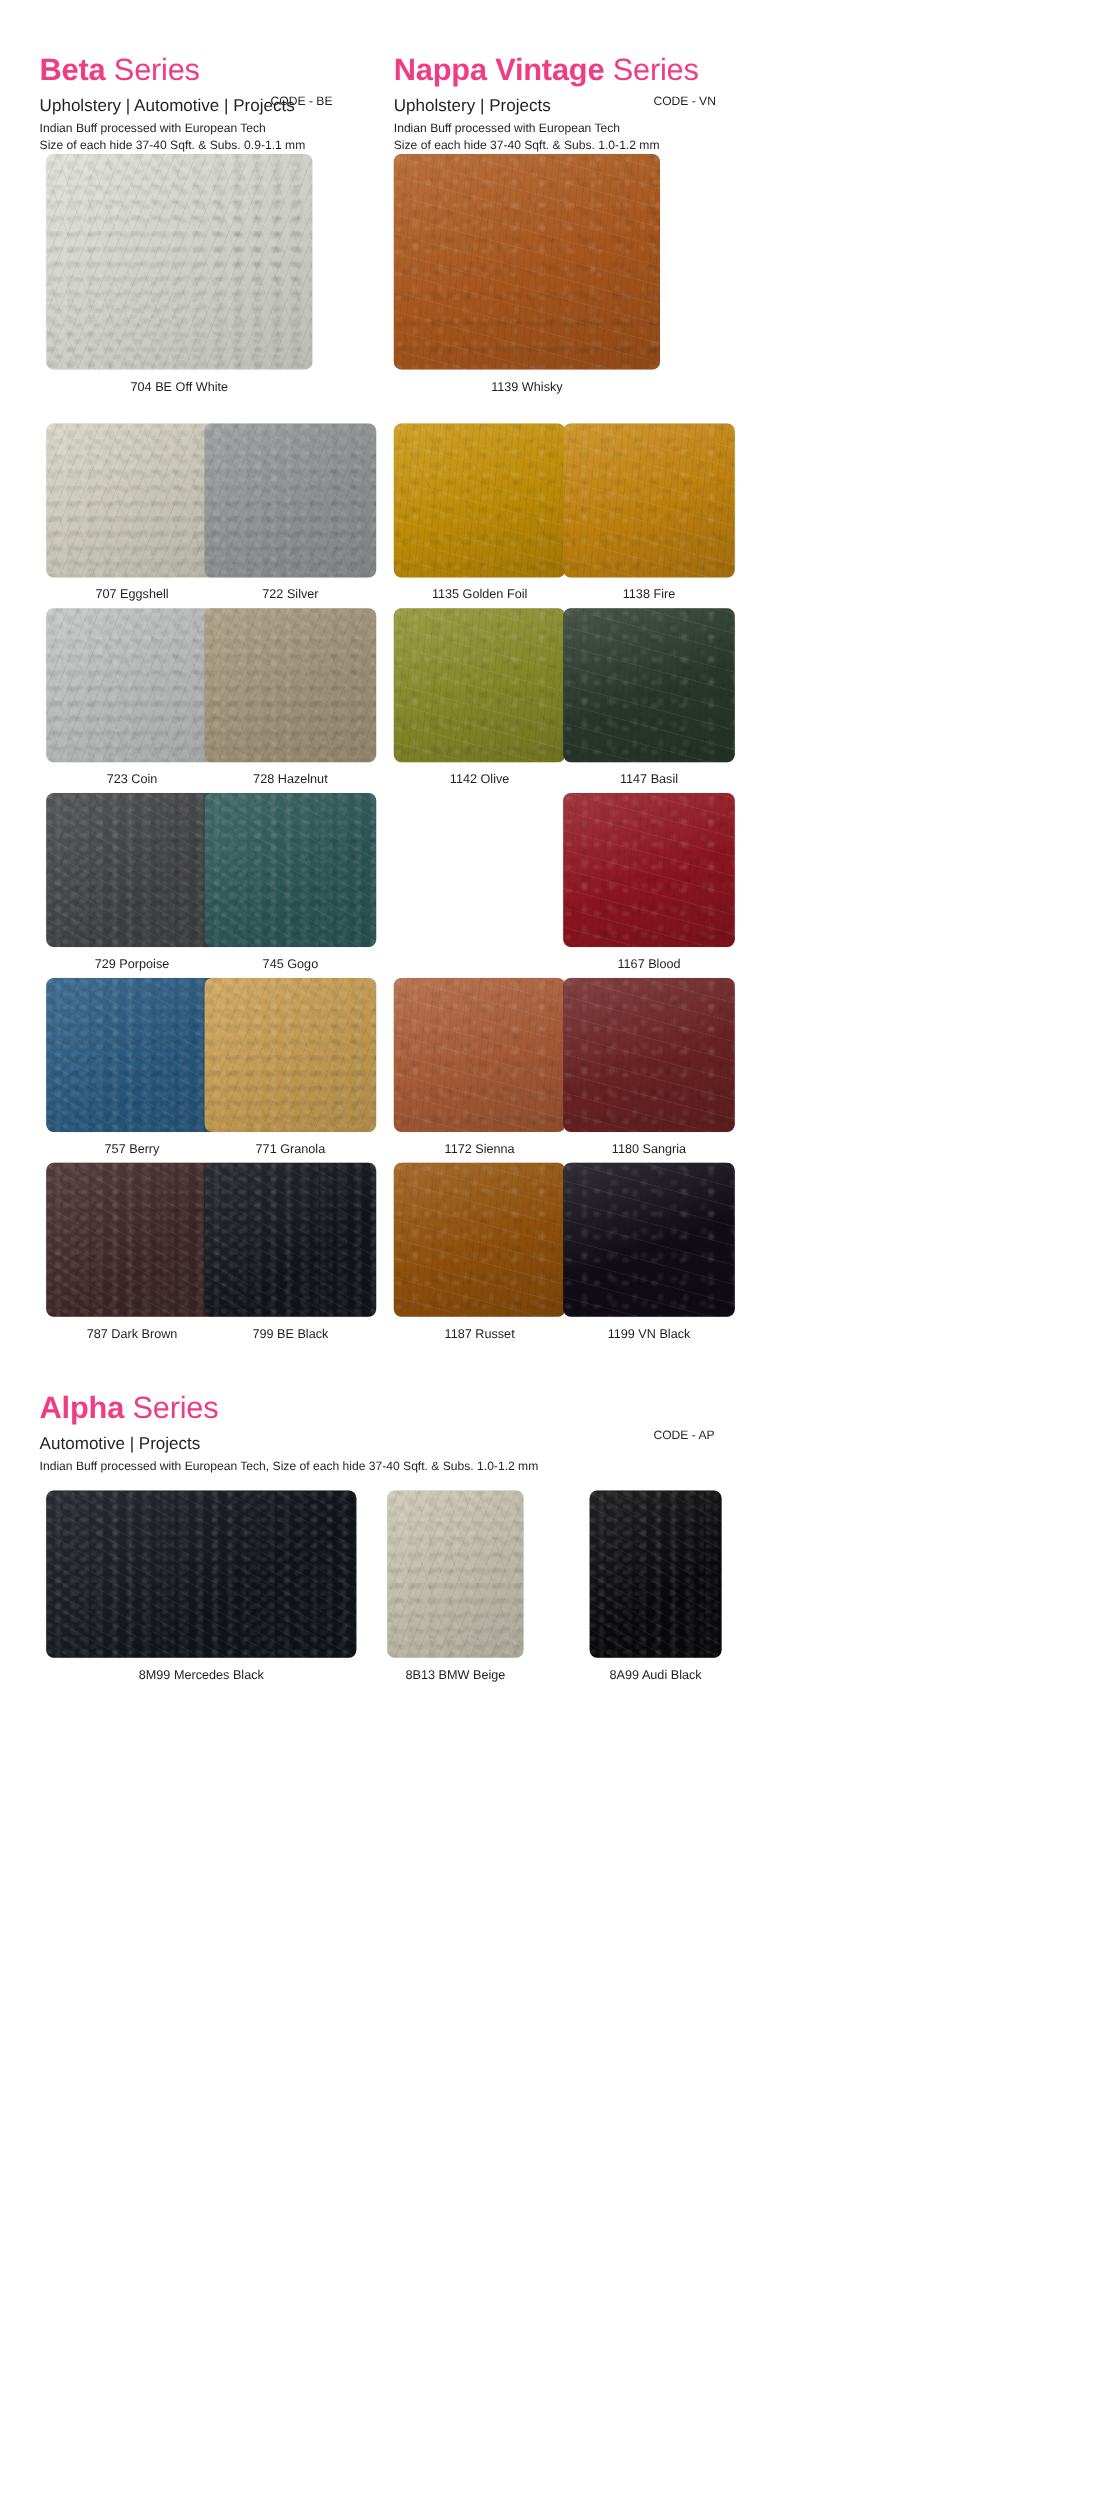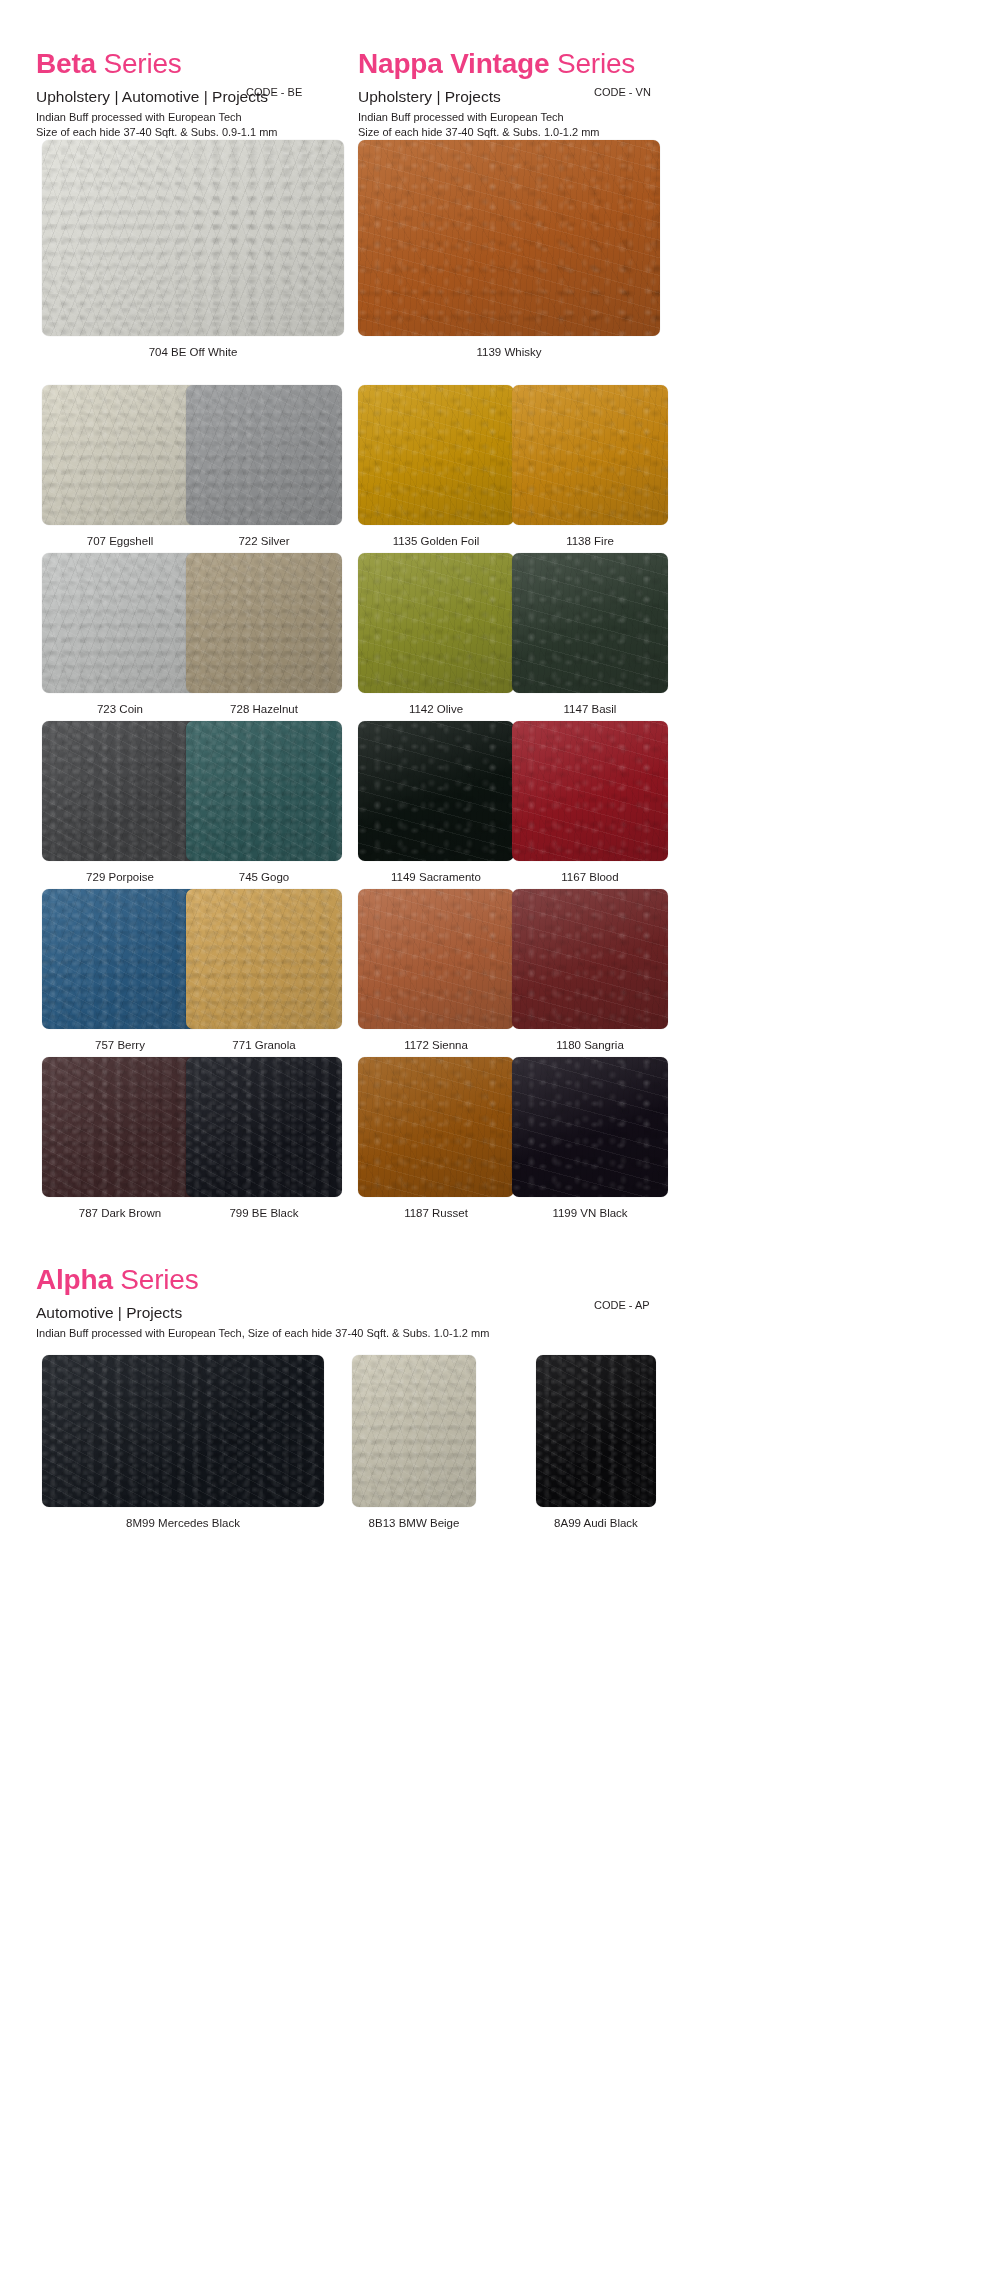--- a/index.html
+++ b/index.html
@@ -127,21 +127,21 @@
     display: block;
     text-align: center;
     font-size: 11.5px;
     line-height: 14px;
     color: #231f20;
     margin-top: 9px;
     white-space: nowrap;
   }
 
   
-  .r1 { width: 302px; }
+  .r1 { width: 242px; }
   .r1 .chip { height: 196px; }
   #sw-704  { left: 42px;  top: 140px; }
   #sw-1139 { left: 358px; top: 140px; }
 
   
   .sq { width: 156px; }
   .sq .chip { height: 140px; }
 
   .sq-wide { width: 156px; }
   .sq-wide .chip { height: 140px; }
@@ -233,24 +233,20 @@
   </div>
 
   <div class="swatch sq c1 row4">
     <div class="chip grain-pebble" style="background-color: rgb(69, 70, 72);"></div>
     <span class="swatch-label">729 Porpoise</span>
   </div>
   <div class="swatch sq c2 row4">
     <div class="chip grain-pebble" style="background-color: rgb(47, 91, 91);"></div>
     <span class="swatch-label">745 Gogo</span>
   </div>
-  <div class="swatch sq-wide c3 row4">
-    <div class="chip grain-vintage" style="background-color: rgb(12, 20, 16);"></div>
-    <span class="swatch-label">1149 Sacramento</span>
-  </div>
   <div class="swatch sq-wide c4 row4">
     <div class="chip grain-vintage" style="background-color: rgb(148, 22, 33);"></div>
     <span class="swatch-label">1167 Blood</span>
   </div>
 
   <div class="swatch sq c1 row5">
     <div class="chip grain-pebble" style="background-color: rgb(42, 93, 134);"></div>
     <span class="swatch-label">757 Berry</span>
   </div>
   <div class="swatch sq c2 row5">

